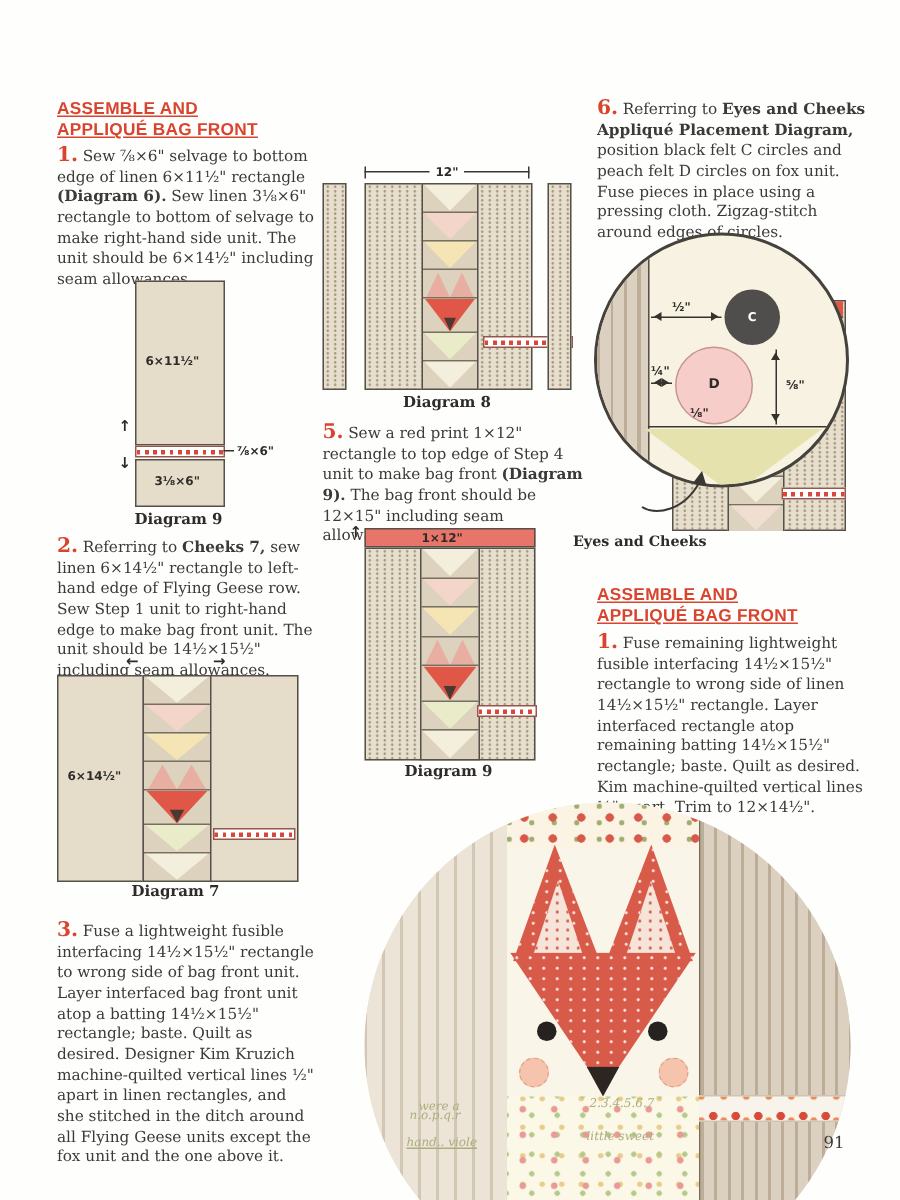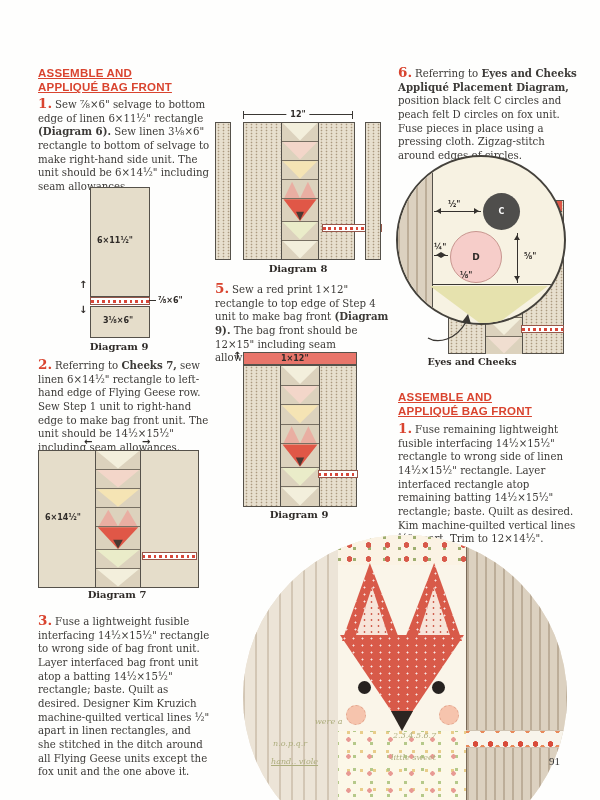--- a/index.html
+++ b/index.html
@@ -7,21 +7,21 @@
         font-family:"DejaVu Serif",serif;}
   .abs{position:absolute;}
   .rhead{position:absolute;font:bold 11.5px/1.25 "Liberation Sans",sans-serif;
          color:#d9442f;letter-spacing:.2px;text-decoration:underline;}
   .para{position:absolute;font:10.2px/1.34 "DejaVu Serif",serif;color:#3c3a37;}
   .para b{font-weight:bold;}
   .stepnum{font:bold 13.5px "DejaVu Serif",serif;color:#d9442f;padding-right:3px;}
   .cap{position:absolute;font:bold 10px "DejaVu Serif",serif;color:#2f2b28;
        text-align:center;white-space:nowrap;}
   .capsm{position:absolute;font:bold 9.5px "DejaVu Serif",serif;color:#2f2b28;
-       text-align:center;white-space:nowrap;}
+       text-align:left;white-space:nowrap;}
   .dlabel{position:absolute;font:bold 8px "DejaVu Sans",sans-serif;color:#2f2b28;white-space:nowrap;}
   .ar{position:absolute;font:bold 10px "DejaVu Sans",sans-serif;color:#2f2b28;line-height:1;}
   .drect{position:absolute;background:#e5ddca;border:1px solid #55514a;}
   .qdots{background-color:#e7dfce;
          background-image:radial-gradient(circle,#ab9a80 .7px,rgba(0,0,0,0) 1.1px);
          background-size:5px 3px;}
   .stitch{position:absolute;height:6px;background-color:#fff;border:1px solid #96574a;
           background-image:repeating-linear-gradient(90deg,#d8473a 0 2.5px,rgba(0,0,0,0) 2.5px 5.5px);
           background-size:100% 3px;background-position:0 center;background-repeat:no-repeat;}
   .geese{position:absolute;display:flex;flex-direction:column;border:1px solid #55514a;background:#dcd2bd;}
@@ -291,22 +291,22 @@
       <div class="abs" style="left:20px;top:146px;width:13px;height:13px;border-radius:50%;background:#262220;"></div>
       <div class="abs" style="left:94px;top:146px;width:13px;height:13px;border-radius:50%;background:#262220;"></div>
       <div class="abs" style="left:8px;top:170px;width:18px;height:18px;border-radius:50%;background:#f6c4ad;border:1px dashed #e3a289;"></div>
       <div class="abs" style="left:101px;top:170px;width:18px;height:18px;border-radius:50%;background:#f6c4ad;border:1px dashed #e3a289;"></div>
       <div class="abs" style="left:53px;top:176px;width:22px;height:20px;clip-path:polygon(0 0,100% 0,50% 100%);background:#2c2521;"></div>
       <div class="abs floral" style="left:0;top:196px;width:128px;height:92px;"></div>
 
     </div>
     <div class="abs stripesR" style="left:223px;top:0;width:101px;height:100%;border-left:1px solid #7a6a58;"></div>
     <div class="abs ribbon" style="left:223px;top:195px;width:101px;height:16px;"></div>
-    <span class="fabtext" style="left:36px;top:182px;padding-left:36px;">were a</span>
+    <span class="fabtext" style="left:36px;top:198px;">were a</span>
     <span class="fabtext" style="left:30px;top:204px;">n.o.p.q.r</span>
     <span class="fabtext" style="left:28px;top:222px;text-decoration:underline;">hand.. viole</span>
     <span class="fabtext" style="left:148px;top:218px;">little sweet</span>
     <span class="fabtext" style="left:150px;top:196px;">2.3.4.5.6.7</span>
   </div>
 
-  <div class="pagenum" style="left:549px;top:755px;font-family:Liberation Serif, serif;">91</div>
+  <div class="pagenum" style="left:549px;top:755px;">91</div>
 
 </div>
 
 </body></html>

